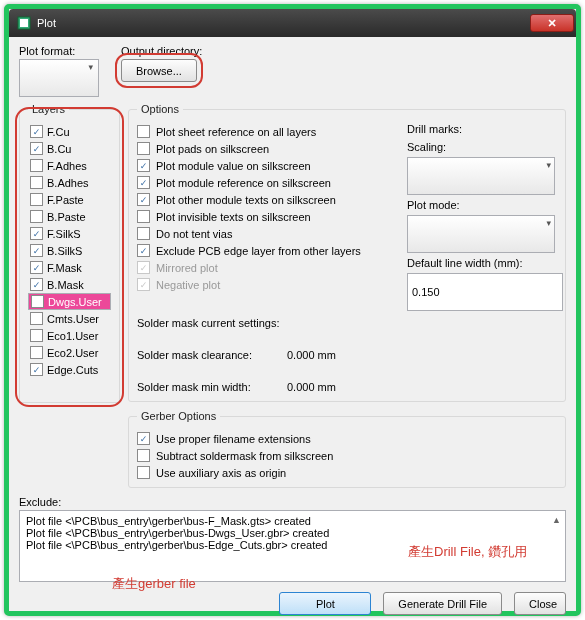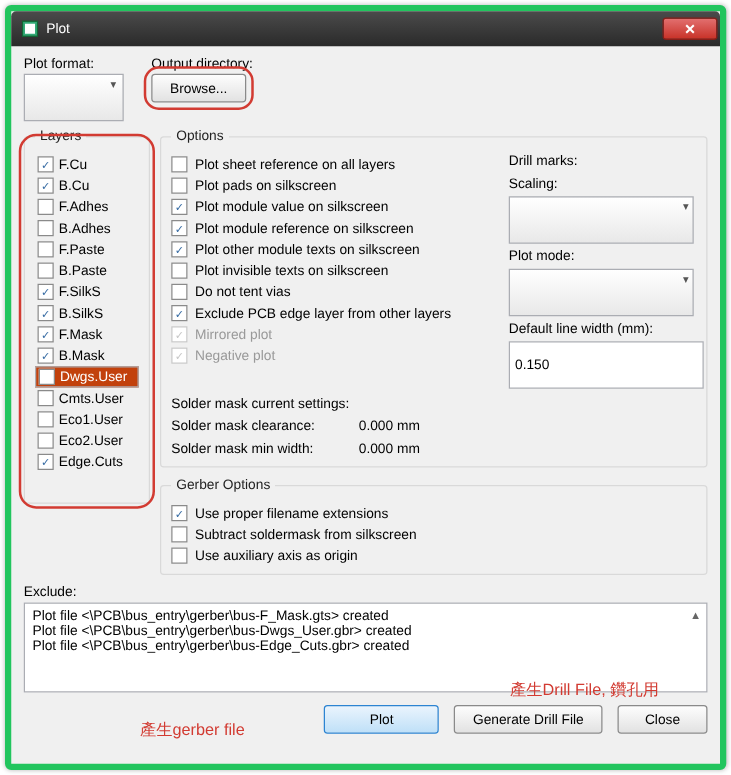--- a/index.html
+++ b/index.html
@@ -21,33 +21,33 @@
 .ring-red{position:relative}
 .ring-red:after{content:"";position:absolute;left:-6px;right:-6px;top:-6px;bottom:-6px;border:2px solid #d23b32;border-radius:12px;pointer-events:none}
 .mid{display:flex;gap:8px;margin-top:6px}
 fieldset{border:1px solid #d9d9d9;border-radius:3px;padding:6px 8px 8px 8px}
 fieldset>legend{padding:0 4px;color:#222}
 .layers{width:101px}
 .layers fieldset{height:300px;position:relative}
 .layers .ring{position:absolute;left:-5px;top:-8px;right:-5px;bottom:-5px;border:2px solid #d23b32;border-radius:14px;pointer-events:none}
 .llist{margin-top:2px}
 .lrow{display:flex;align-items:center;height:17px;padding:0 2px;gap:4px}
-.lrow.sel{background:#c2410c;color:#fff}
+.lrow.sel{background:#ec4899;color:#fff}
 .cb{width:13px;height:13px;border:1px solid #8a8a8a;background:#fff;display:inline-flex;align-items:center;justify-content:center;font-size:9px;color:#3a6ea5}
 .cb.off{color:transparent}
 .opts{flex:1;display:flex;flex-direction:column;gap:6px}
 .optrow{display:flex;align-items:flex-end;gap:6px;height:17px}
 .optrow.dis{color:#999}
 .optrow.dis .cb{border-color:#c8c8c8;color:#c8c8c8}
 .optgrid{display:flex;gap:14px}
 .optleft{flex:1}
 .optright{width:150px;display:flex;flex-direction:column;gap:2px}
 .optright .lbl{margin-top:2px}
 .sm{margin-top:6px}
-.smrow{display:flex;gap:10px;margin-top:6px}
+.smrow{display:flex;gap:10px;margin-top:20px}
 .gerb{margin-top:2px}
 .msgs{margin-top:8px}
 .msgbox{height:72px;border:1px solid #abadb3;background:#fff;padding:4px 6px;overflow:auto;position:relative}
 .msgbox .arr{position:absolute;right:4px;top:4px;font-size:9px;color:#666}
 .footer{display:flex;align-items:center;gap:12px;margin-top:10px;justify-content:flex-end}
 .ann{color:#d23b32;font-size:13px;position:absolute}
 </style>
 </head>
 <body>
 
@@ -246,19 +246,19 @@
             <div>Plot file &lt;\PCB\bus_entry\gerber\bus-F_Mask.gts&gt; created</div>
             <div>Plot file &lt;\PCB\bus_entry\gerber\bus-Dwgs_User.gbr&gt; created</div>
             <div>Plot file &lt;\PCB\bus_entry\gerber\bus-Edge_Cuts.gbr&gt; created</div>
           </div>
       </div>
     </div>
 
     <div class="footer">
       <button class="btn blue" style="width:92px">Plot</button>
       <button class="btn">Generate Drill File</button>
-      <button class="btn" style="width:72px">Close</button>
+      <button class="btn" style="width:52px">Close</button>
     </div>
   </div>
 </div>
 
 <div class="ann" style="left:112px;top:575px">產生gerber file</div>
 <div class="ann" style="left:408px;top:543px">產生Drill File, 鑽孔用</div>
 
 </body></html>

